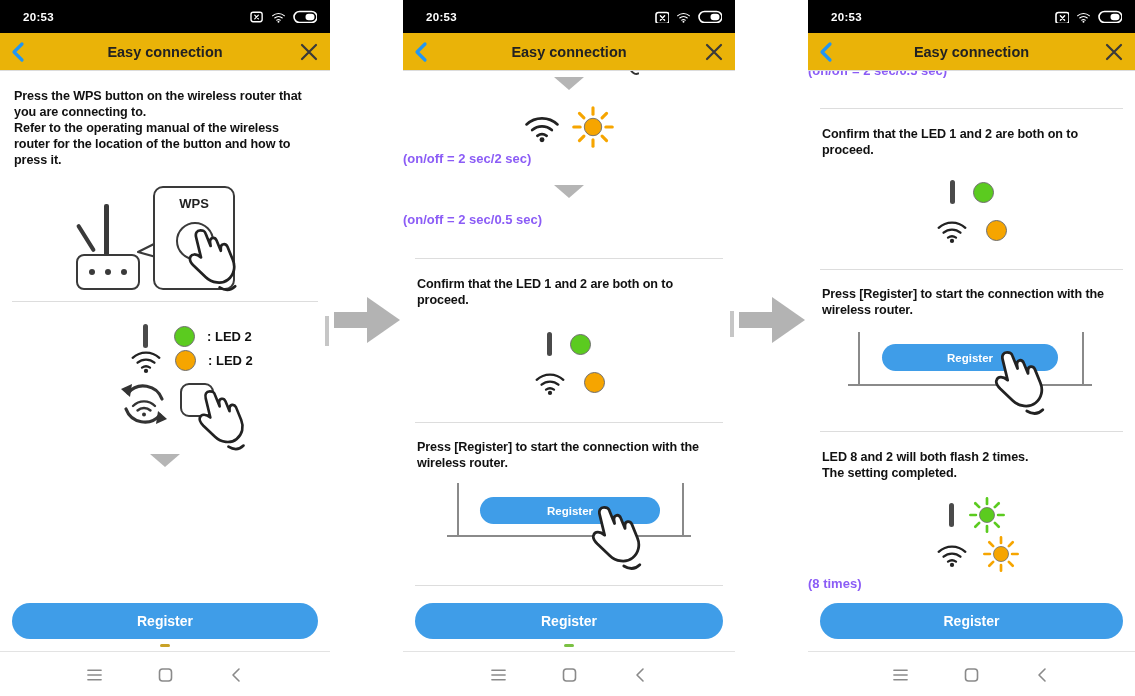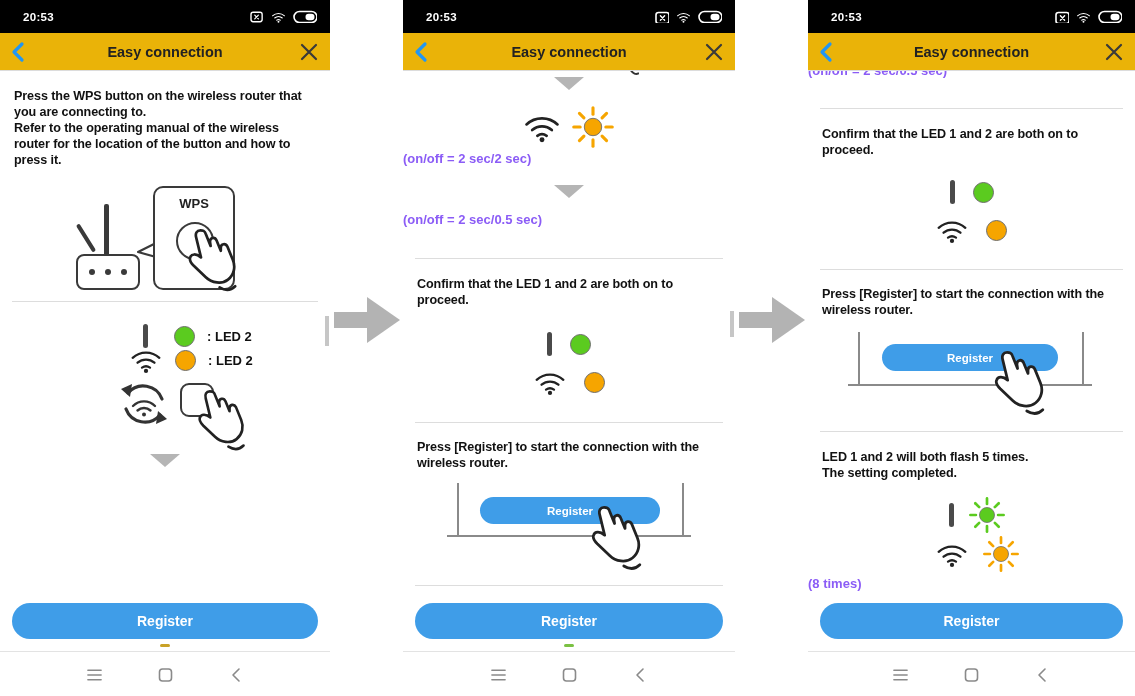--- a/index.html
+++ b/index.html
@@ -376,21 +376,21 @@
     <div class="reg-illus" style="margin-top:14px;height:78px">
       <div class="frame-v" style="left:50px;height:52px"></div>
       <div class="frame-v" style="left:274px;height:52px"></div>
       <div class="frame-b" style="left:40px;right:43px;top:52px"></div>
       <div class="reg-pill" style="left:74px;right:77px;top:12px">Register</div>
       <svg class="hand" style="left:178px;top:18px;width:68px;height:74px" viewBox="0 0 110 120">
           <use href="#sym-hand"></use>
         </svg>
     </div>
     <div class="divider" style="margin-top:21px"></div>
-    <div class="para" style="margin-top:17px">LED 1 and 2 will both flash 5 times.
+    <div class="para" style="margin-top:17px">LED 8 and 2 will both flash 2 times.
 The setting completed.</div>
     <div class="flash-row" style="margin-top:16px">
       <span class="bar-ic"></span>
       <svg class="flash-ic small green-f">
           <use href="#sym-flash" width="38" height="38"></use>
         </svg>
     </div>
     <div class="flash-row" style="margin-top:3px">
       <svg class="wifi-ic" viewBox="0 0 36 30">
           <use href="#sym-wifi"></use>

